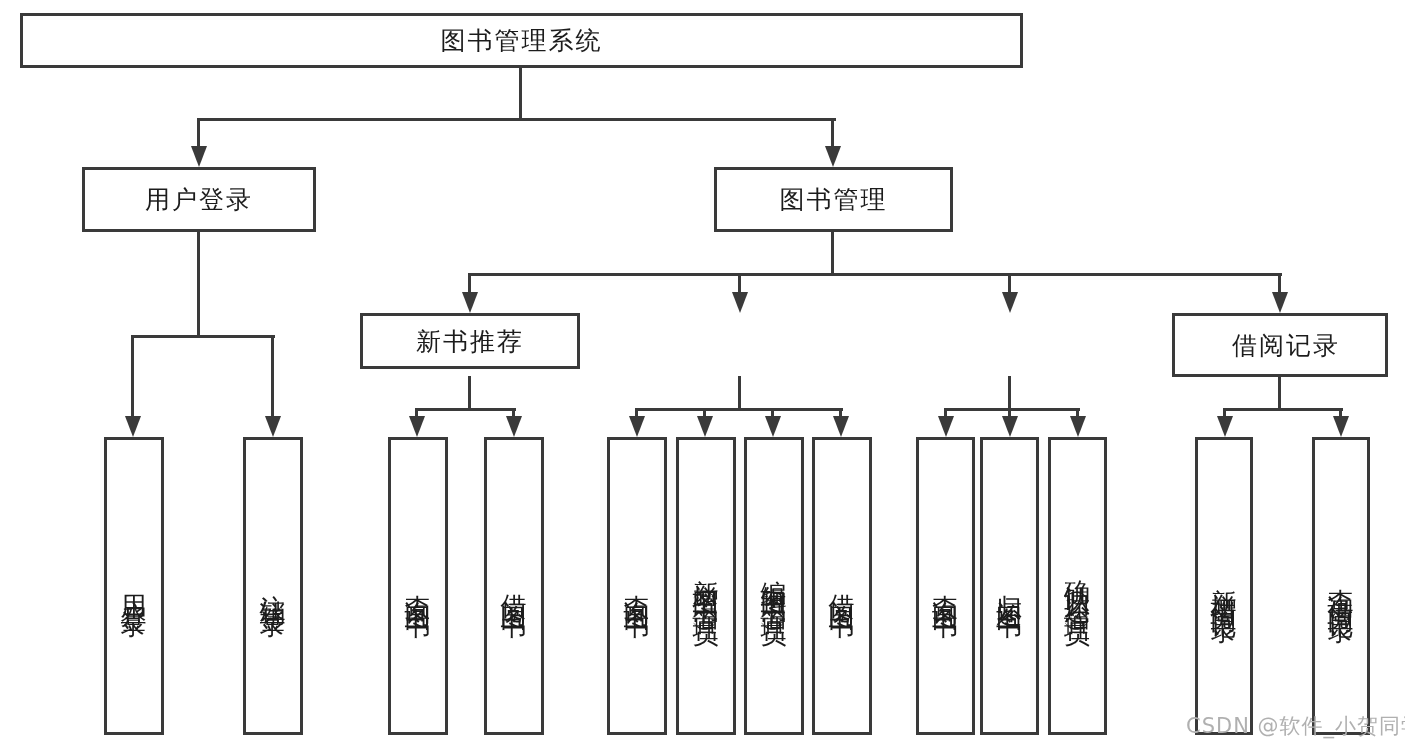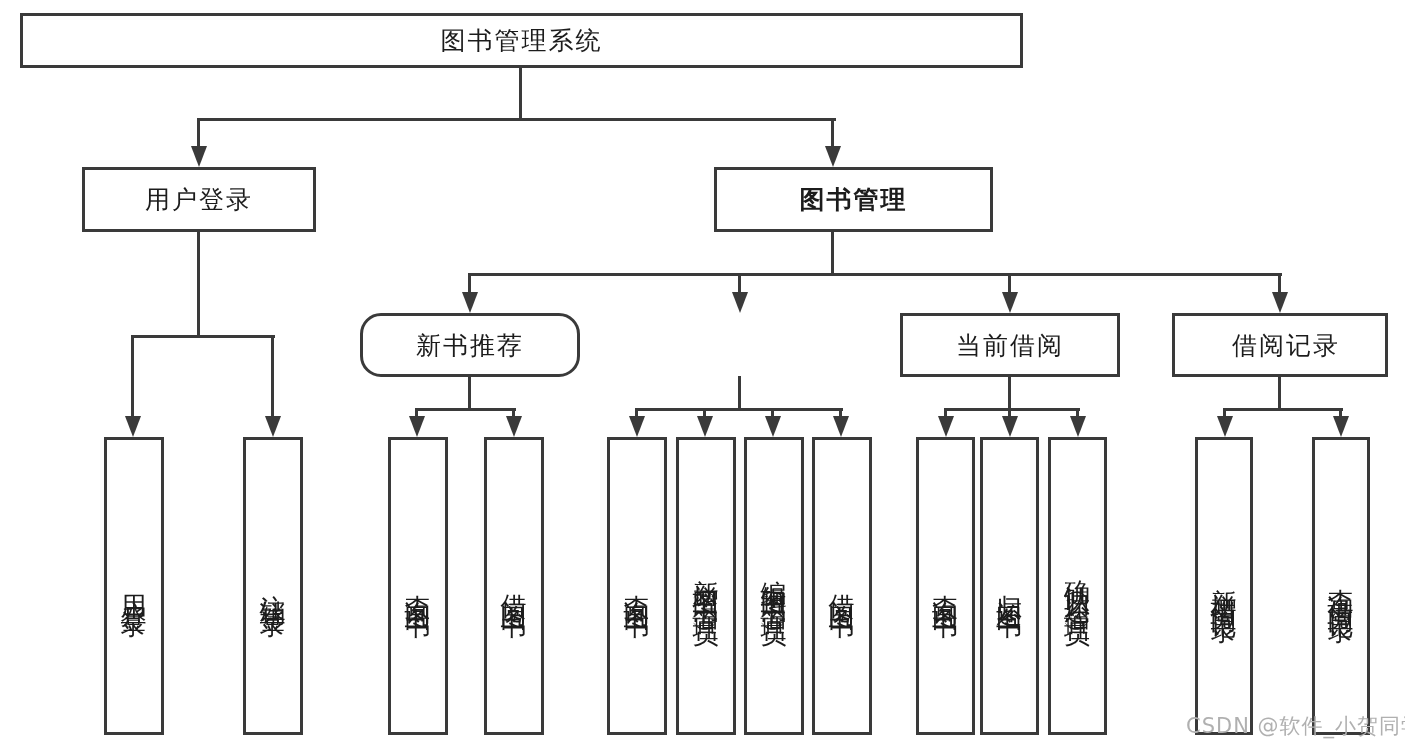--- a/index.html
+++ b/index.html
@@ -59,29 +59,26 @@
 
 <div id="canvas">
 
   <div class="node" style="left:20px;top:13px;width:1003px;height:55px;align-items:center;">
     <span class="ht">图书管理系统</span>
   </div>
 
   <div class="node" style="left:82px;top:167px;width:234px;height:65px;">
     <span class="ht">用户登录</span>
   </div>
-  <div class="node" style="left:714px;top:167px;width:279px;height:65px;font-weight:bold;">
+  <div class="node" style="left:714px;top:167px;width:239px;height:65px;">
     <span class="ht">图书管理</span>
   </div>
 
-  <div class="node" style="left:360px;top:313px;width:220px;height:64px;border-radius:21px;">
+  <div class="node" style="left:360px;top:313px;width:220px;height:56px;">
     <span class="ht">新书推荐</span>
-  </div>
-  <div class="node" style="left:900px;top:313px;width:220px;height:64px;">
-    <span class="ht">当前借阅</span>
   </div>
   <div class="node" style="left:1172px;top:313px;width:216px;height:64px;padding-left:12px;">
     <span class="ht">借阅记录</span>
   </div>
 
   <div class="node" style="left:104px;top:437px;width:60px;height:298px;">
     <span class="vt">用户登录</span>
   </div>
   <div class="node" style="left:243px;top:437px;width:60px;height:298px;">
     <span class="vt">注销登录</span>

